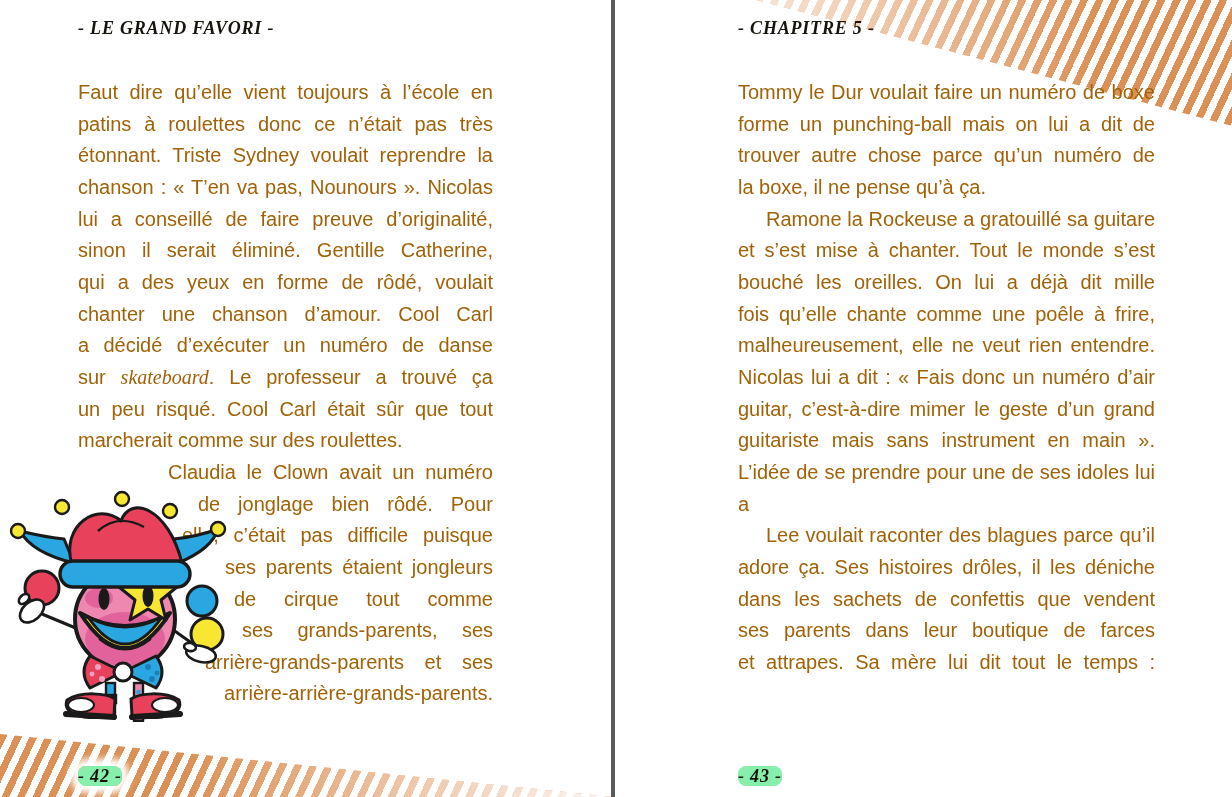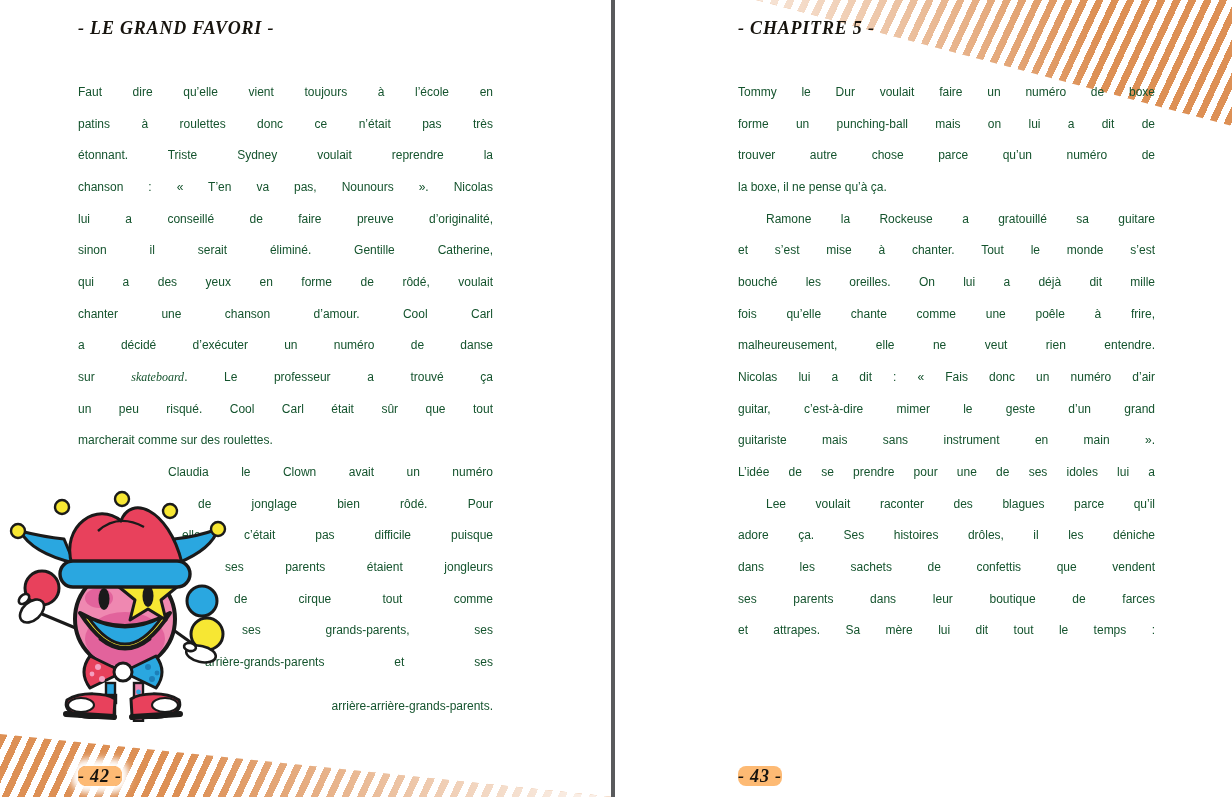--- a/index.html
+++ b/index.html
@@ -25,28 +25,28 @@
   
   .page-header, .pgnum {
     position:absolute; font-family:Liberation Serif, serif;
     font-weight:800; font-style:italic; color:#17140e;
     font-size:18px; letter-spacing:0.8px; text-align:left;
   }
   .page-header.left  { top:18px; left:78px;  width:415px; }
   .page-header.right { top:18px; left:738px; width:417px; }
   .pgnum.left  { top:766px; left:78px;  width:415px; }
   .pgnum.right { top:766px; left:738px; width:417px; }
-  .pgnum span { background:#fdba74; box-shadow:0 0 7px 7px #fff; border-radius:8px; }
+  .pgnum span { background:#86efac; box-shadow:0 0 7px 7px #fff; border-radius:8px; }
   
-  .text-col { position:absolute; top:77px; font-size:12px; line-height:31.65px; color:#14532d; }
+  .text-col { position:absolute; top:77px; font-size:20px; line-height:31.65px; color:#a16207; }
   .col-left  { left:78px;  width:415px; }
   .col-right { left:738px; width:417px; }
   .ln { text-align:justify; text-align-last:justify; }
   .ln.end  { text-align:left;  text-align-last:left; }
-  .ln.rt   { text-align:right; text-align-last:right;margin-top:13px; }
+  .ln.rt   { text-align:right; text-align-last:right; }
   .em { font-style:italic;font-family:Liberation Serif, serif; }
   
   .clown { position:absolute; left:2px; top:487px; width:232px; height:235px; }
 </style>
 </head>
 <body>
 
 <div class="stripes stripes-tr"></div>
 <div class="stripes stripes-bl"></div>
 

